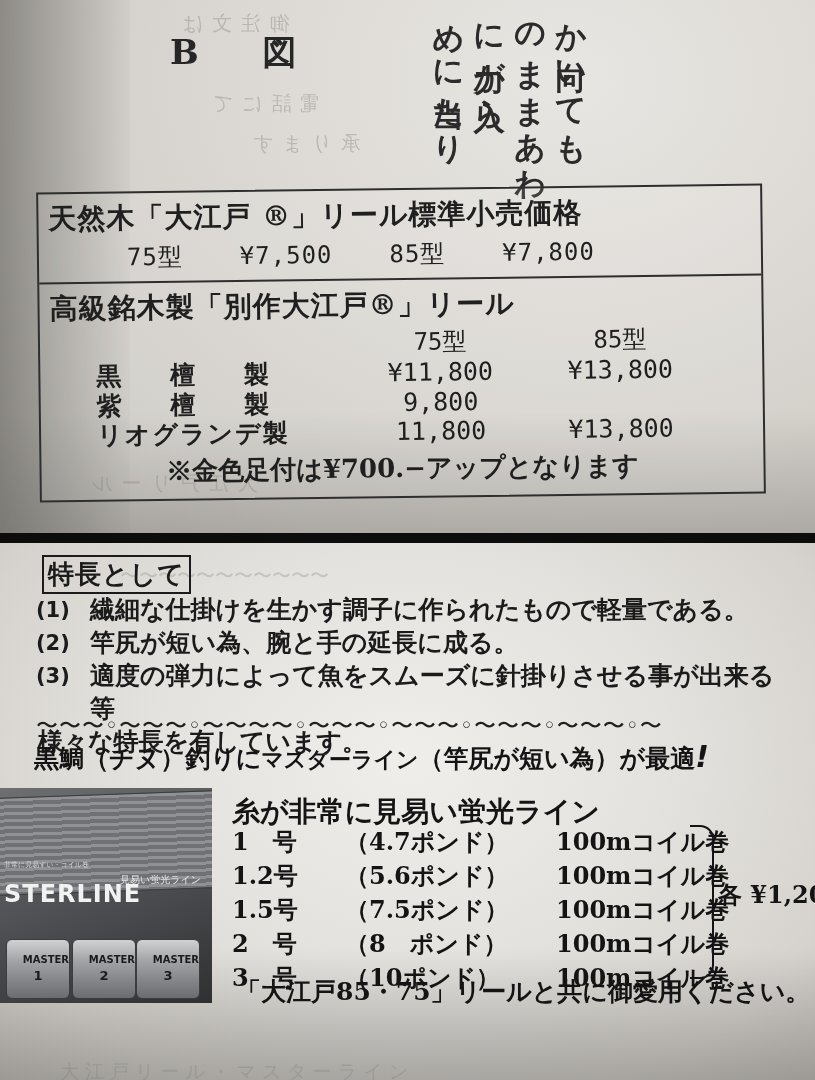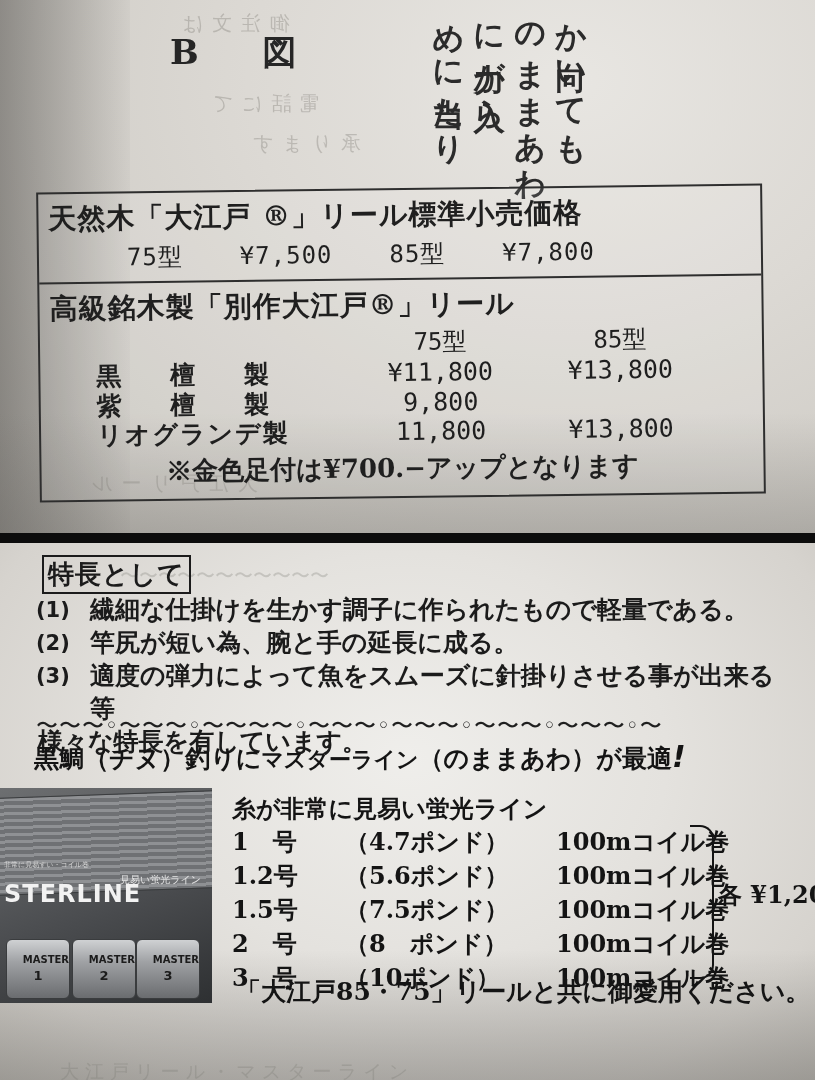--- a/index.html
+++ b/index.html
@@ -332,21 +332,21 @@
   .s1 { left: 6px; }
   .s2 { left: 72px; }
   .s3 { left: 136px; }
 
   
   .spec-head {
     position: absolute;
     left: 232px;
     top: 250px;
     font-family: "DejaVu Serif", serif;
-    font-size: 24px;
+    font-size: 28px;
     color: #141414;
     font-weight: 600;
   }
   .spec-list {
     position: absolute;
     left: 232px;
     top: 282px;
     width: 470px;
   }
   .spec-row {
@@ -485,21 +485,21 @@
       <div class="feat-item">
         <div class="num">(3)</div>
         <div>適度の弾力によって魚をスムーズに針掛りさせる事が出来る等</div>
       </div>
       <div class="feat-tail">様々な特長を有しています。</div>
     </div>
 
     <div class="wave">〜〜〜◦〜〜〜◦〜〜〜〜◦〜〜〜◦〜〜〜◦〜〜〜◦〜〜〜◦〜</div>
 
     <div class="line-head">
-      <span>黒鯛（チヌ）釣りに</span><span class="bold-part">マスターライン</span><span>（のままあわ）が最適</span><span class="excl">!</span>
+      <span>黒鯛（チヌ）釣りに</span><span class="bold-part">マスターライン</span><span>（竿尻が短い為）が最適</span><span class="excl">!</span>
     </div>
 
     <div class="prod-photo">
       <div class="box"></div>
       <div class="tiny-left">非常に見易すい・コイル巻</div>
       <div class="brand">STERLINE</div>
       <div class="brand-sub">見易い蛍光ライン</div>
       <div class="spool s1">
         <div class="lbl">MASTER</div>
         <div class="num">1</div>

